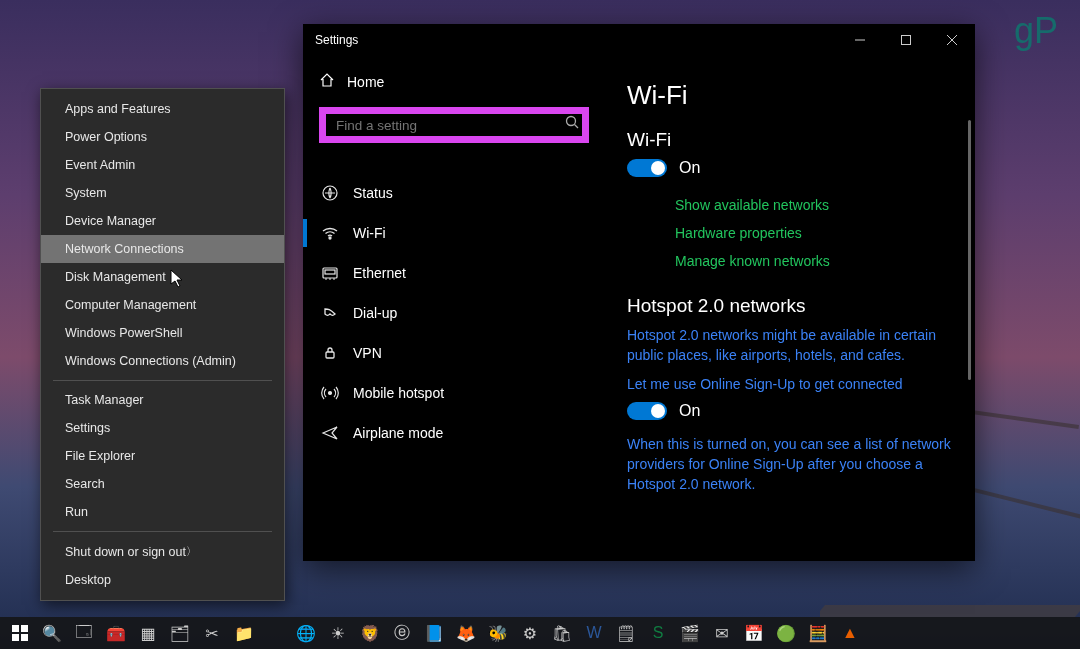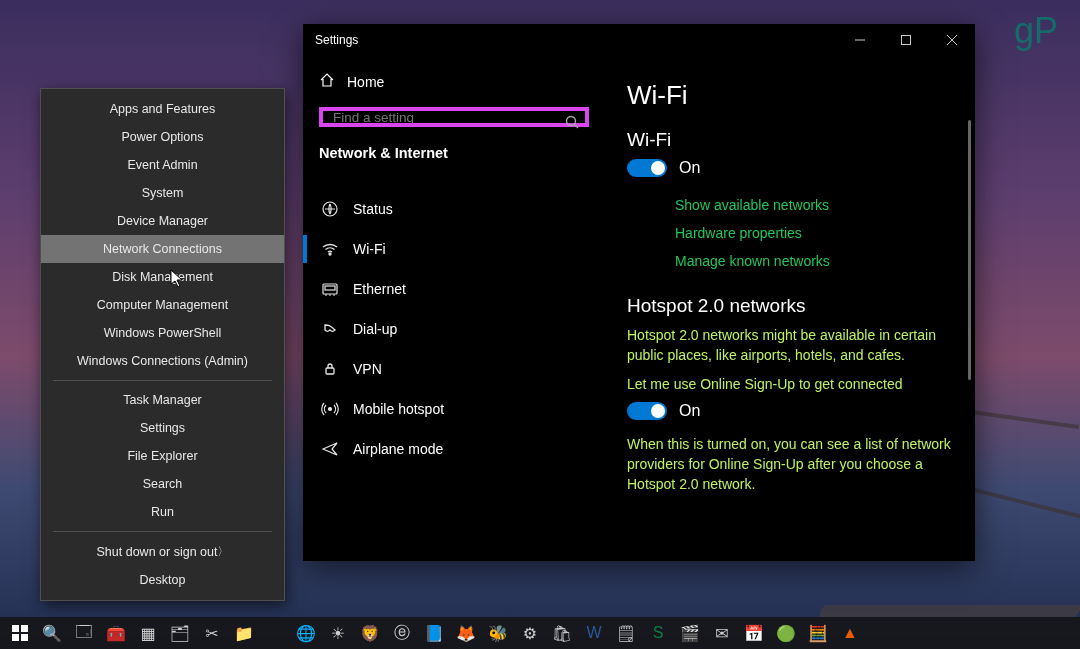--- a/index.html
+++ b/index.html
@@ -29,21 +29,21 @@
   .tb-start { color:#fff; }
 
   
   .ctx {
     position:absolute; left:40px; top:88px; width:245px;
     background:#2b2b2b; border:1px solid #505050;
     box-shadow:2px 4px 14px rgba(0,0,0,.6);
     padding:6px 0;
   }
   .ctx-item {
-    padding:7px 24px; color:#e8e8e8; font-size:12.5px; display:flex; justify-content:center; align-items:center;
+    padding:7px 24px; color:#e8e8e8; font-size:12.5px; display:flex; justify-content:flex-start; align-items:center;
   }
   .ctx-item.hover { background:#737373; }
   .ctx-sep { height:1px; background:#505050; margin:5px 12px; }
   .ctx-chevron { color:#ccc; font-size:11px; }
   .cursor {
     position:absolute; width:12px; height:18px;
   }
   .cursor svg{ display:block; }
 
   
@@ -56,21 +56,21 @@
   .title-left { display:flex; align-items:center; gap:8px; padding-left:12px; font-size:12px; }
   .title-btns { display:flex; }
   .title-btn { width:46px; height:32px; display:flex; align-items:center; justify-content:center; color:#ccc; font-size:12px; }
   .title-btn svg { stroke:#ccc; }
 
   .win-body { flex:1; display:flex; min-height:0; }
   .nav { width:302px; padding:8px 0 0 0; display:flex; flex-direction:column; }
   .home-row { display:flex; align-items:center; gap:12px; padding:8px 16px; font-size:14px; }
   .search-wrap { margin:8px 16px 12px; }
   .search {
-    width:100%; height:20px; background:transparent; border:4px solid #d946ef; color:#ccc;
+    width:100%; height:36px; background:transparent; border:7px solid #d946ef; color:#ccc;
     padding:0 32px 0 10px; font-size:13.5px;
   }
   .search-box { position:relative; }
   .search-icon { position:absolute; right:10px; top:8px; color:#aaa; font-size:13px; }
   .nav-header { padding:6px 16px 10px; font-weight:600; font-size:14.5px; }
   .nav-list { margin-top:18px; }
   .nav-item { display:flex; align-items:center; gap:14px; padding:11px 16px 11px 18px; font-size:14px; position:relative; }
   .nav-item .icon { width:18px; display:flex; justify-content:center; color:#e8e8e8; }
   .nav-item.sel::before { content:""; position:absolute; left:0; top:6px; bottom:6px; width:4px; background:#0078d4; }
 
@@ -79,21 +79,21 @@
   h1.page { font-size:26px; font-weight:400; margin-bottom:18px; }
   h2.sect { font-size:19px; font-weight:400; margin-top:6px; margin-bottom:8px; }
   .toggle-row { display:flex; align-items:center; gap:12px; margin:6px 0 14px; }
   .toggle {
     width:40px; height:18px; border-radius:10px; background:#0078d4; position:relative;
   }
   .toggle::after {
     content:""; position:absolute; right:2px; top:2px; width:14px; height:14px; background:#fff; border-radius:50%;
   }
   .link { color:#22c55e; font-size:14px; padding:6px 0;margin-left:48px; }
-  .para { font-size:14px; color:#bef264; line-height:1.45; margin:8px 0; max-width:330px; }
+  .para { font-size:14px; color:#3b82f6; line-height:1.45; margin:8px 0; max-width:330px; }
 </style>
 </head>
 <body>
 
 <div class="pier">
   <div class="rail" style="left:0;top:90px;width:260px;height:4px;transform:rotate(8deg);"></div>
   <div class="rail" style="left:20px;top:170px;width:260px;height:4px;transform:rotate(14deg);"></div>
   <div class="plank" style="left:0;bottom:0;width:260px;height:12px;transform:skewX(-40deg);"></div>
 </div>
 
@@ -138,21 +138,20 @@
         <div class="search-box">
           <input class="search" placeholder="Find a setting" style="">
           <span class="search-icon">
             <svg width="14" height="14" viewBox="0 0 14 14" fill="none" stroke="#aaa" stroke-width="1.3">
               <circle cx="6" cy="6" r="4.5"></circle>
                 <line x1="9.5" y1="9.5" x2="13" y2="13"></line>
             </svg>
           </span>
         </div>
       </div>
-      <div class="nav-header">Network &amp; Internet</div>
 
       <div class="nav-list">
         <div class="nav-item">
           <span class="icon">
             <svg width="18" height="18" viewBox="0 0 18 18" fill="none" stroke="#e6e6e6" stroke-width="1.2">
               <circle cx="9" cy="9" r="7"></circle>
                 <path d="M4 9h10M9 4a12 12 0 010 10M9 4a12 12 0 000 10"></path>
             </svg>
           </span>
           <span>Status</span>

